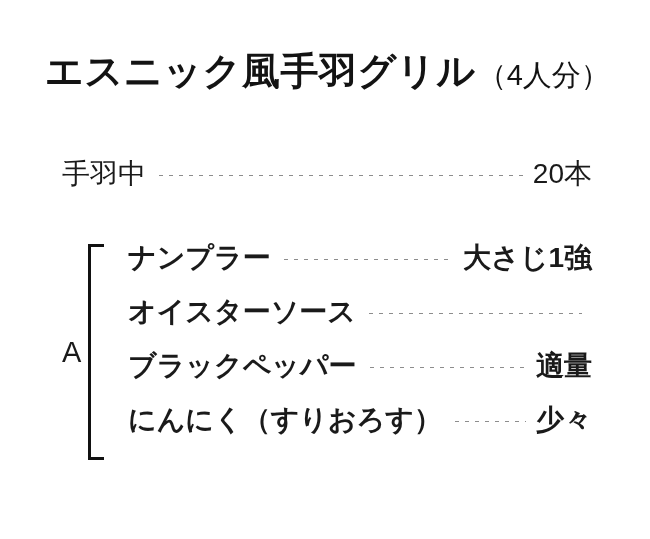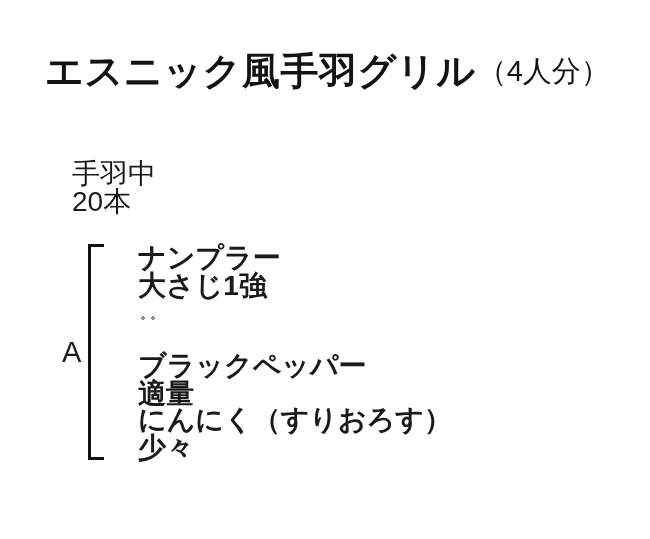--- a/index.html
+++ b/index.html
@@ -22,21 +22,21 @@
     height: 539px;
     background: #ffffff;
   }
 
   
   .recipe-title {
     position: absolute;
     left: 45px;
     top: 52px;
     display: flex;
-    align-items: center;
+    align-items: flex-end;
     white-space: nowrap;
   }
   .recipe-title .title-main {
     font-size: 38px;
     font-weight: bold;
     letter-spacing: 0.5px;
     line-height: 1;
     color: #131313;
   }
   .recipe-title .title-yield {
@@ -53,21 +53,20 @@
     left: 0;
     top: 160px;
     width: 650px;
   }
 
   .ing-row {
     display: flex;
     align-items: baseline;
     height: 55px;
     white-space: nowrap;
-    flex-direction: column;
   }
 
   .ing-name {
     font-size: 28px;
     line-height: 1;
     color: #1a1a1a;
     flex: 0 0 auto;
   }
 
   .leader {
@@ -161,20 +160,21 @@
 
       <div class="group-rows">
 
         <div class="ing-row">
           <span class="ing-name">ナンプラー</span>
           <span class="leader"></span>
           <span class="ing-amount">大さじ1強</span>
         </div>
 
         <div class="ing-row">
+          <span class="ing-name">オイスターソース</span>
           <span class="leader"></span>
         </div>
 
         <div class="ing-row">
           <span class="ing-name">ブラックペッパー</span>
           <span class="leader"></span>
           <span class="ing-amount">適量</span>
         </div>
 
         <div class="ing-row">

